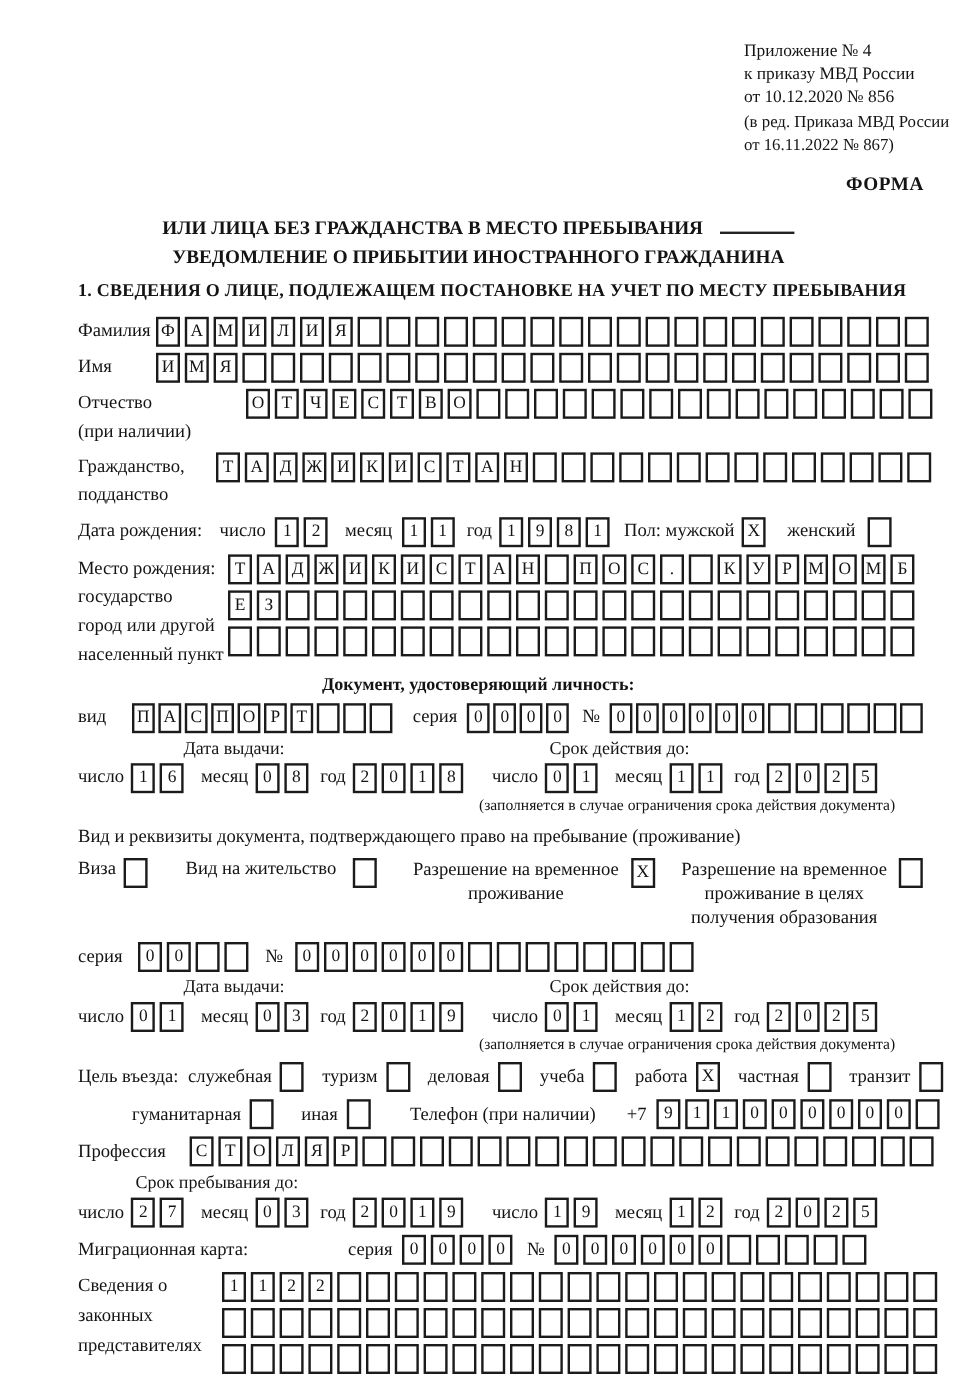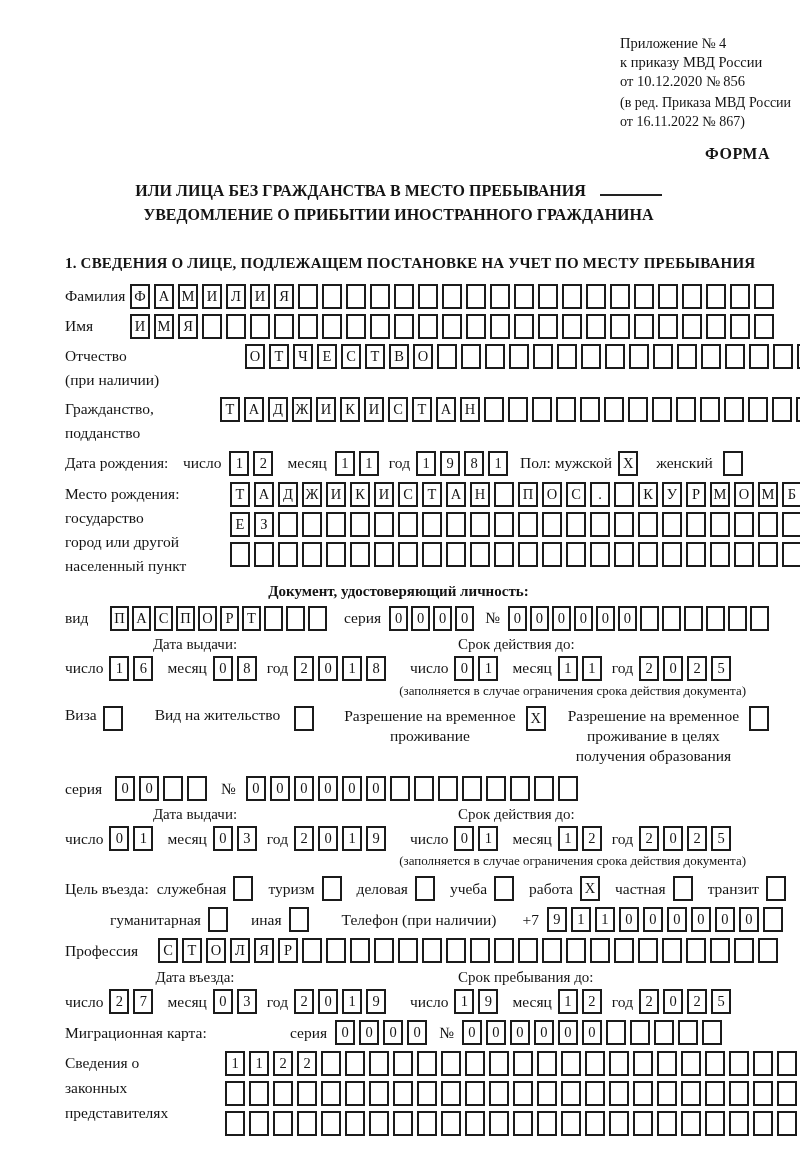--- a/index.html
+++ b/index.html
@@ -7,23 +7,23 @@
     width:800px;height:1163px;box-sizing:border-box;position:relative;
     background:#fff;color:#141414;
     font-family:"Liberation Serif","DejaVu Serif",serif;
     padding:34px 8px 0 65px;overflow:hidden;
   }
   .appendix{margin-left:555px;font-size:14.5px;line-height:1.32;}
   .appendix .small{font-size:14px;line-height:1.3;margin-top:3px;}
   .forma{margin-left:640px;margin-top:14px;font-weight:bold;font-size:16px;letter-spacing:.5px;}
   .title{margin-top:16px;text-align:center;font-weight:bold;font-size:16px;line-height:1.5;margin-right:60px;}
   .title .uline{display:inline-block;width:62px;border-bottom:2px solid #222;margin-left:14px;vertical-align:baseline;height:14px;}
-  .sect{margin-top:28px;font-weight:bold;font-size:15px;letter-spacing:.2px;}
+  .sect{margin-top:8px;font-weight:bold;font-size:15px;letter-spacing:.2px;}
   .row{display:flex;align-items:center;margin-bottom:5px;}
-  .row.top{align-items:flex-start;gap:40px;}
+  .row.top{align-items:flex-start;}
   .lbl{font-size:15.5px;white-space:nowrap;}
   .lblcol{font-size:15.5px;line-height:1.55;flex:0 0 auto;}
   .cells{display:inline-flex;flex:0 0 auto;}
   .cell{
     width:20px;height:25px;border:2px solid #1b1b1b;box-sizing:border-box;margin-right:4px;
     display:inline-flex;align-items:center;justify-content:center;
     font-size:14.5px;flex:0 0 auto;background:#fff;
   }
   .tight .cell{width:19px;margin-right:3px;}
   .stack{display:flex;flex-direction:column;}
@@ -401,20 +401,21 @@
       <span class="cells">
           <span class="cell">2</span>
           <span class="cell">0</span>
           <span class="cell">2</span>
           <span class="cell">5</span>
         </span>
     </span>
   </div>
   <div class="note">(заполняется в случае ограничения срока действия документа)</div>
 
+  <div class="plain">Вид и реквизиты документа, подтверждающего право на пребывание (проживание)</div>
 
   <div class="permit-row">
     <span class="lbl">Виза</span>
     <span class="cells ml6">
         <span class="cell"></span>
       </span>
     <span class="lbl ml28">Вид на жительство</span>
     <span class="cells ml14">
         <span class="cell"></span>
       </span>
@@ -608,21 +609,20 @@
         <span class="cell"></span>
         <span class="cell"></span>
         <span class="cell"></span>
         <span class="cell"></span>
         <span class="cell"></span>
         <span class="cell"></span>
       </span>
   </div>
 
   <div class="dhdr mt6">
-    <span class="l">Дата въезда:</span>
     <span class="r">Срок пребывания до:</span>
   </div>
   <div class="drow">
     <span class="dgrp left">
       <span class="lbl">число</span>
       <span class="cells">
           <span class="cell">2</span>
           <span class="cell">7</span>
         </span>
       <span class="lbl ml">месяц</span>

